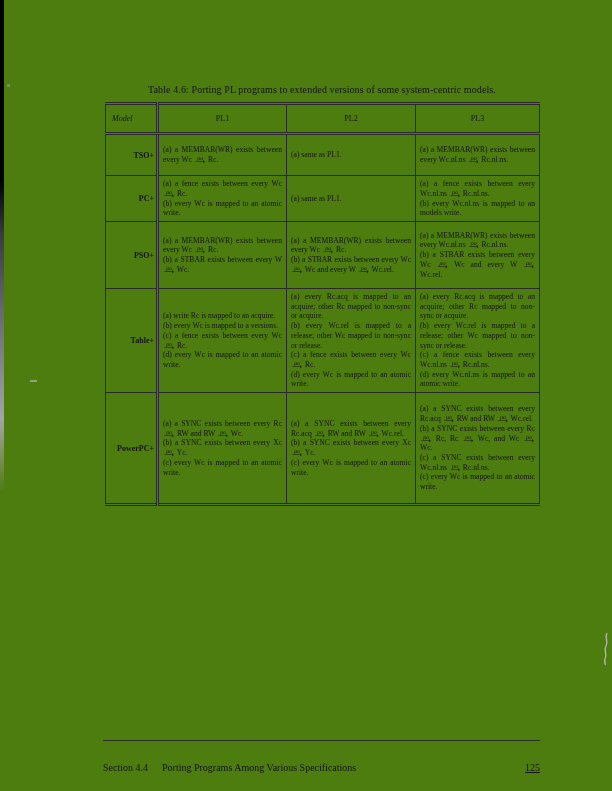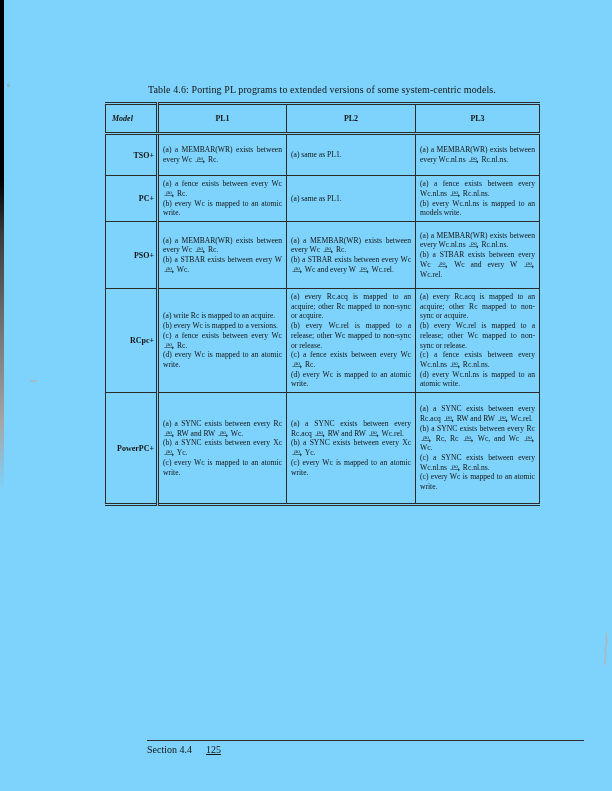--- a/index.html
+++ b/index.html
@@ -2,21 +2,21 @@
 <html><head>
 <meta charset="utf-8">
 <style>
   html,body { margin:0; padding:0; }
   body {
     width:612px; height:791px; position:relative;
     background:#ffffff; overflow:hidden;
     font-family:"Liberation Serif","DejaVu Serif",serif;
     color:#141414;
   }
-  .page { position:absolute; inset:0; background:#7dd3fc; }
+  .page { position:absolute; inset:0; background:#4d7c0f; }
 
   
   .caption {
     position:absolute; left:105px; top:84px; width:434px;
     text-align:center; font-size:10px; letter-spacing:.1px;
   }
 
   
   .tbl-wrap { position:absolute; left:105px; top:102px; }
   table.porting {
@@ -24,21 +24,21 @@
     border-top:3px double #2a2a2a; border-bottom:3px double #2a2a2a;
     border-left:1px solid #2a2a2a; border-right:1px solid #2a2a2a;
   }
   col.c-model { width:52px; }
   col.c-pl1   { width:129px; }
   col.c-pl2   { width:129px; }
   col.c-pl3   { width:124px; }
   thead tr { height:30px; }
   thead th {
     border-bottom:3px double #2a2a2a; border-left:1px solid #2a2a2a;
-    font-size:8px; font-weight:bold; text-align:center; vertical-align:middle;
+    font-size:8px; font-weight:normal; text-align:center; vertical-align:middle;
     padding:2px 3px;
   }
   thead th.model-h { font-style:italic; text-align:left; padding-left:6px; border-left:none; }
   thead th.pl1-h { border-left:3px double #2a2a2a; }
   tbody th.model-cell {
     border-top:1px solid #2a2a2a; border-right:3px double #2a2a2a;
     font-size:8px; font-weight:bold; text-align:right; vertical-align:middle;
     padding:2px 2px 2px 5px;
   }
   tbody td.spec-cell {
@@ -56,22 +56,22 @@
   
   .poa { display:inline-block; vertical-align:-2px; text-align:center; padding:0 1px; }
   .poa .po { display:block; font-style:italic; font-size:5px; line-height:4px;
              font-family:"DejaVu Serif",serif; }
   .poa .ar { display:block; font-size:7px; line-height:4px; margin-top:0;
              font-family:"DejaVu Sans",sans-serif; }
 
   
   .footer {
     position:absolute; left:103px; top:740px; width:437px;
-    border-top:1.2px solid #2b2b2b; padding-top:3px;
-    font-size:10px; display:flex; align-items:flex-end;margin-left:44px;
+    border-top:1.2px solid #2b2b2b; padding-top:21px;
+    font-size:10px; display:flex; align-items:flex-end;
   }
   .footer .sec { margin-right:14px; }
   .footer .ttl { flex:1; }
   .footer .pg  { text-align:right;text-decoration:underline; }
 
   
   .edge-strip {
     position:absolute; left:0; top:0; width:4px; height:492px;
     background:linear-gradient(180deg,
       #000 0px, #000 180px, #3c3c3c 235px, #6e6e6e 320px,
@@ -142,21 +142,21 @@
             <td class="spec-cell">
               <div class="item">(a) a MEMBAR(WR) exists between every Wc <span class="poa"><span class="po">po</span><span class="ar">⟶</span></span> Rc.</div>
               <div class="item">(b) a STBAR exists between every Wc <span class="poa"><span class="po">po</span><span class="ar">⟶</span></span> Wc and every W <span class="poa"><span class="po">po</span><span class="ar">⟶</span></span> Wc.rel.</div>
             </td>
             <td class="spec-cell">
               <div class="item">(a) a MEMBAR(WR) exists between every Wc.nl.ns <span class="poa"><span class="po">po</span><span class="ar">⟶</span></span> Rc.nl.ns.</div>
               <div class="item">(b) a STBAR exists between every Wc <span class="poa"><span class="po">po</span><span class="ar">⟶</span></span> Wc and every W <span class="poa"><span class="po">po</span><span class="ar">⟶</span></span> Wc.rel.</div>
             </td>
           </tr>
           <tr>
-            <th class="model-cell">RCpc+</th>
+            <th class="model-cell">Table+</th>
             <td class="spec-cell">
               <div class="item">(a) write Rc is mapped to an acquire.</div>
               <div class="item">(b) every Wc is mapped to a versions.</div>
               <div class="item">(c) a fence exists between every Wc <span class="poa"><span class="po">po</span><span class="ar">⟶</span></span> Rc.</div>
               <div class="item">(d) every Wc is mapped to an atomic write.</div>
             </td>
             <td class="spec-cell">
               <div class="item">(a) every Rc.acq is mapped to an acquire; other Rc mapped to non-sync or acquire.</div>
               <div class="item">(b) every Wc.rel is mapped to a release; other Wc mapped to non-sync or release.</div>
               <div class="item">(c) a fence exists between every Wc <span class="poa"><span class="po">po</span><span class="ar">⟶</span></span> Rc.</div>
@@ -187,20 +187,21 @@
               <div class="item">(c) a SYNC exists between every Wc.nl.ns <span class="poa"><span class="po">po</span><span class="ar">⟶</span></span> Rc.nl.ns.</div>
               <div class="item">(c) every Wc is mapped to an atomic write.</div>
             </td>
           </tr>
         </tbody>
     </table>
   </div>
 
   <div class="footer">
     <span class="sec">Section 4.4</span>
+    <span class="ttl">Porting Programs Among Various Specifications</span>
     <span class="pg">125</span>
   </div>
 
   <div class="edge-strip"></div>
   <div class="speck"></div>
   <div class="margin-dash"></div>
   <div class="right-squiggle">
     <svg width="8" height="34" viewBox="0 0 8 34">
       <path d="M5,1 C2,6 7,9 4,14 C1,19 6,22 3,27 C2,30 4,32 3,33" fill="none" stroke="#b4b4b4" stroke-width="1.4"></path>
     </svg>

